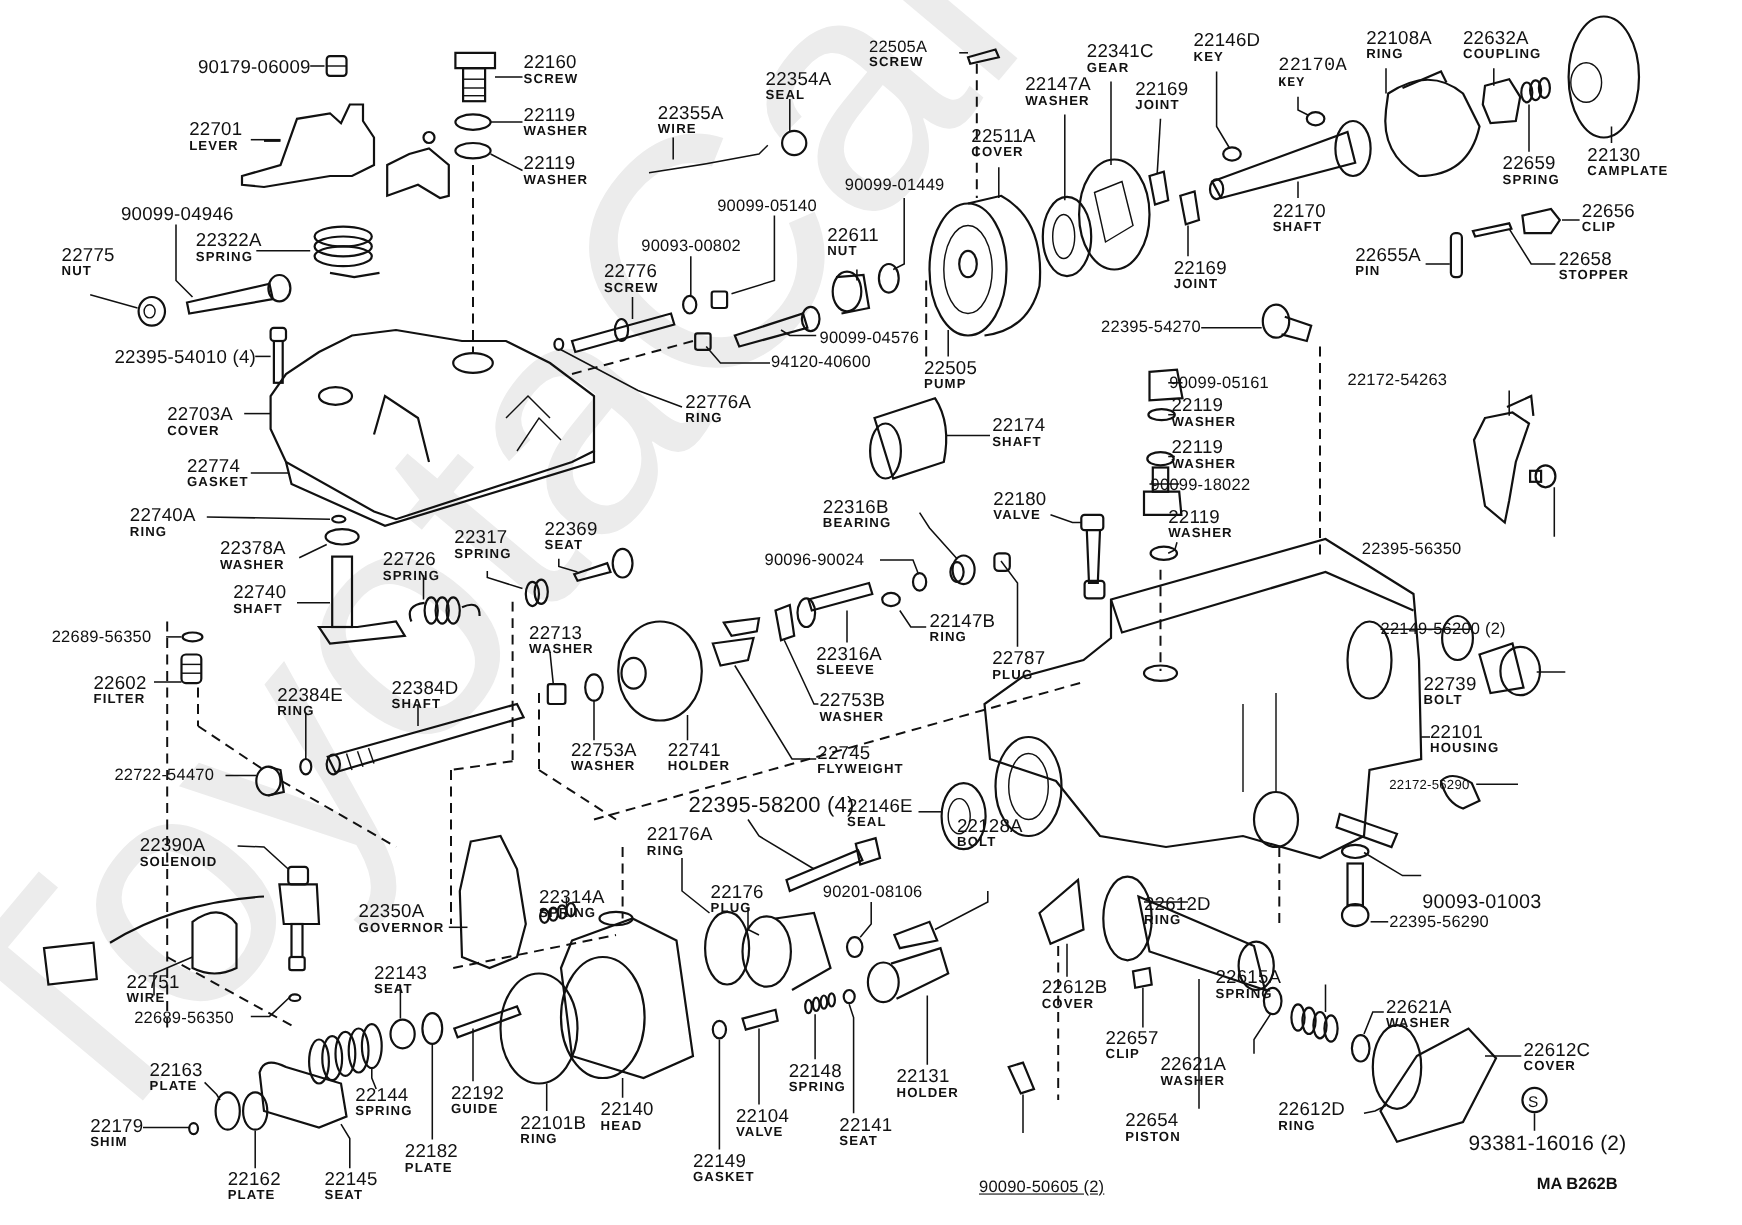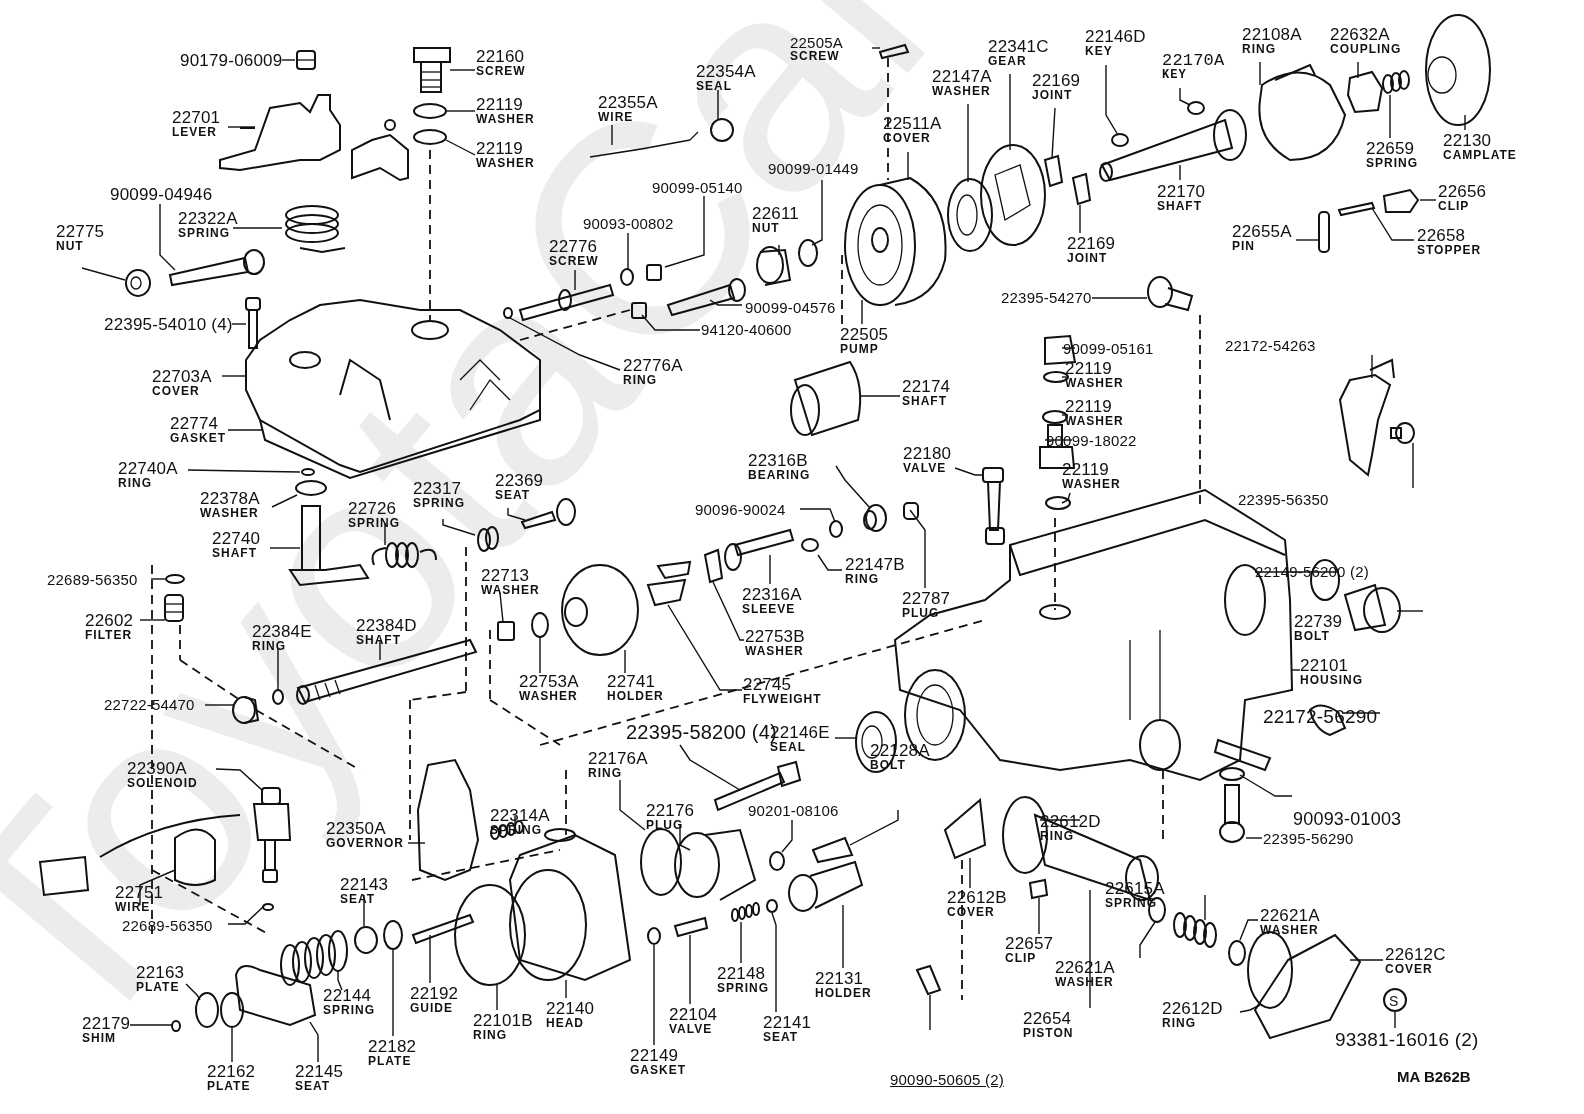--- a/index.html
+++ b/index.html
@@ -694,21 +694,21 @@
   </div>
 <div class="lbl" style="left:1294px;top:597px;margin-top:16px;">
     <span class="num">22739</span>
     <span class="nm">BOLT</span>
   </div>
 <div class="lbl" style="left:1300px;top:657px;">
     <span class="num">22101</span>
     <span class="nm">HOUSING</span>
   </div>
 <div class="lbl" style="left:1263px;top:707px;">
-    <span class="num" style="font-size:19px;">22172-56290</span>
+    <span class="num" style="font-size:12px;">22172-56290</span>
   </div>
 <div class="lbl" style="left:1293px;top:790px;">
     <span class="num" style="font-size:18px;margin-top:20px;">90093-01003</span>
   </div>
 <div class="lbl" style="left:1263px;top:831px;">
     <span class="num" style="font-size:15px;">22395-56290</span>
   </div>
 <div class="lbl" style="left:626px;top:722px;">
     <span class="num" style="font-size:20px;text-align:center;">22395-58200 (4)</span>
   </div>

